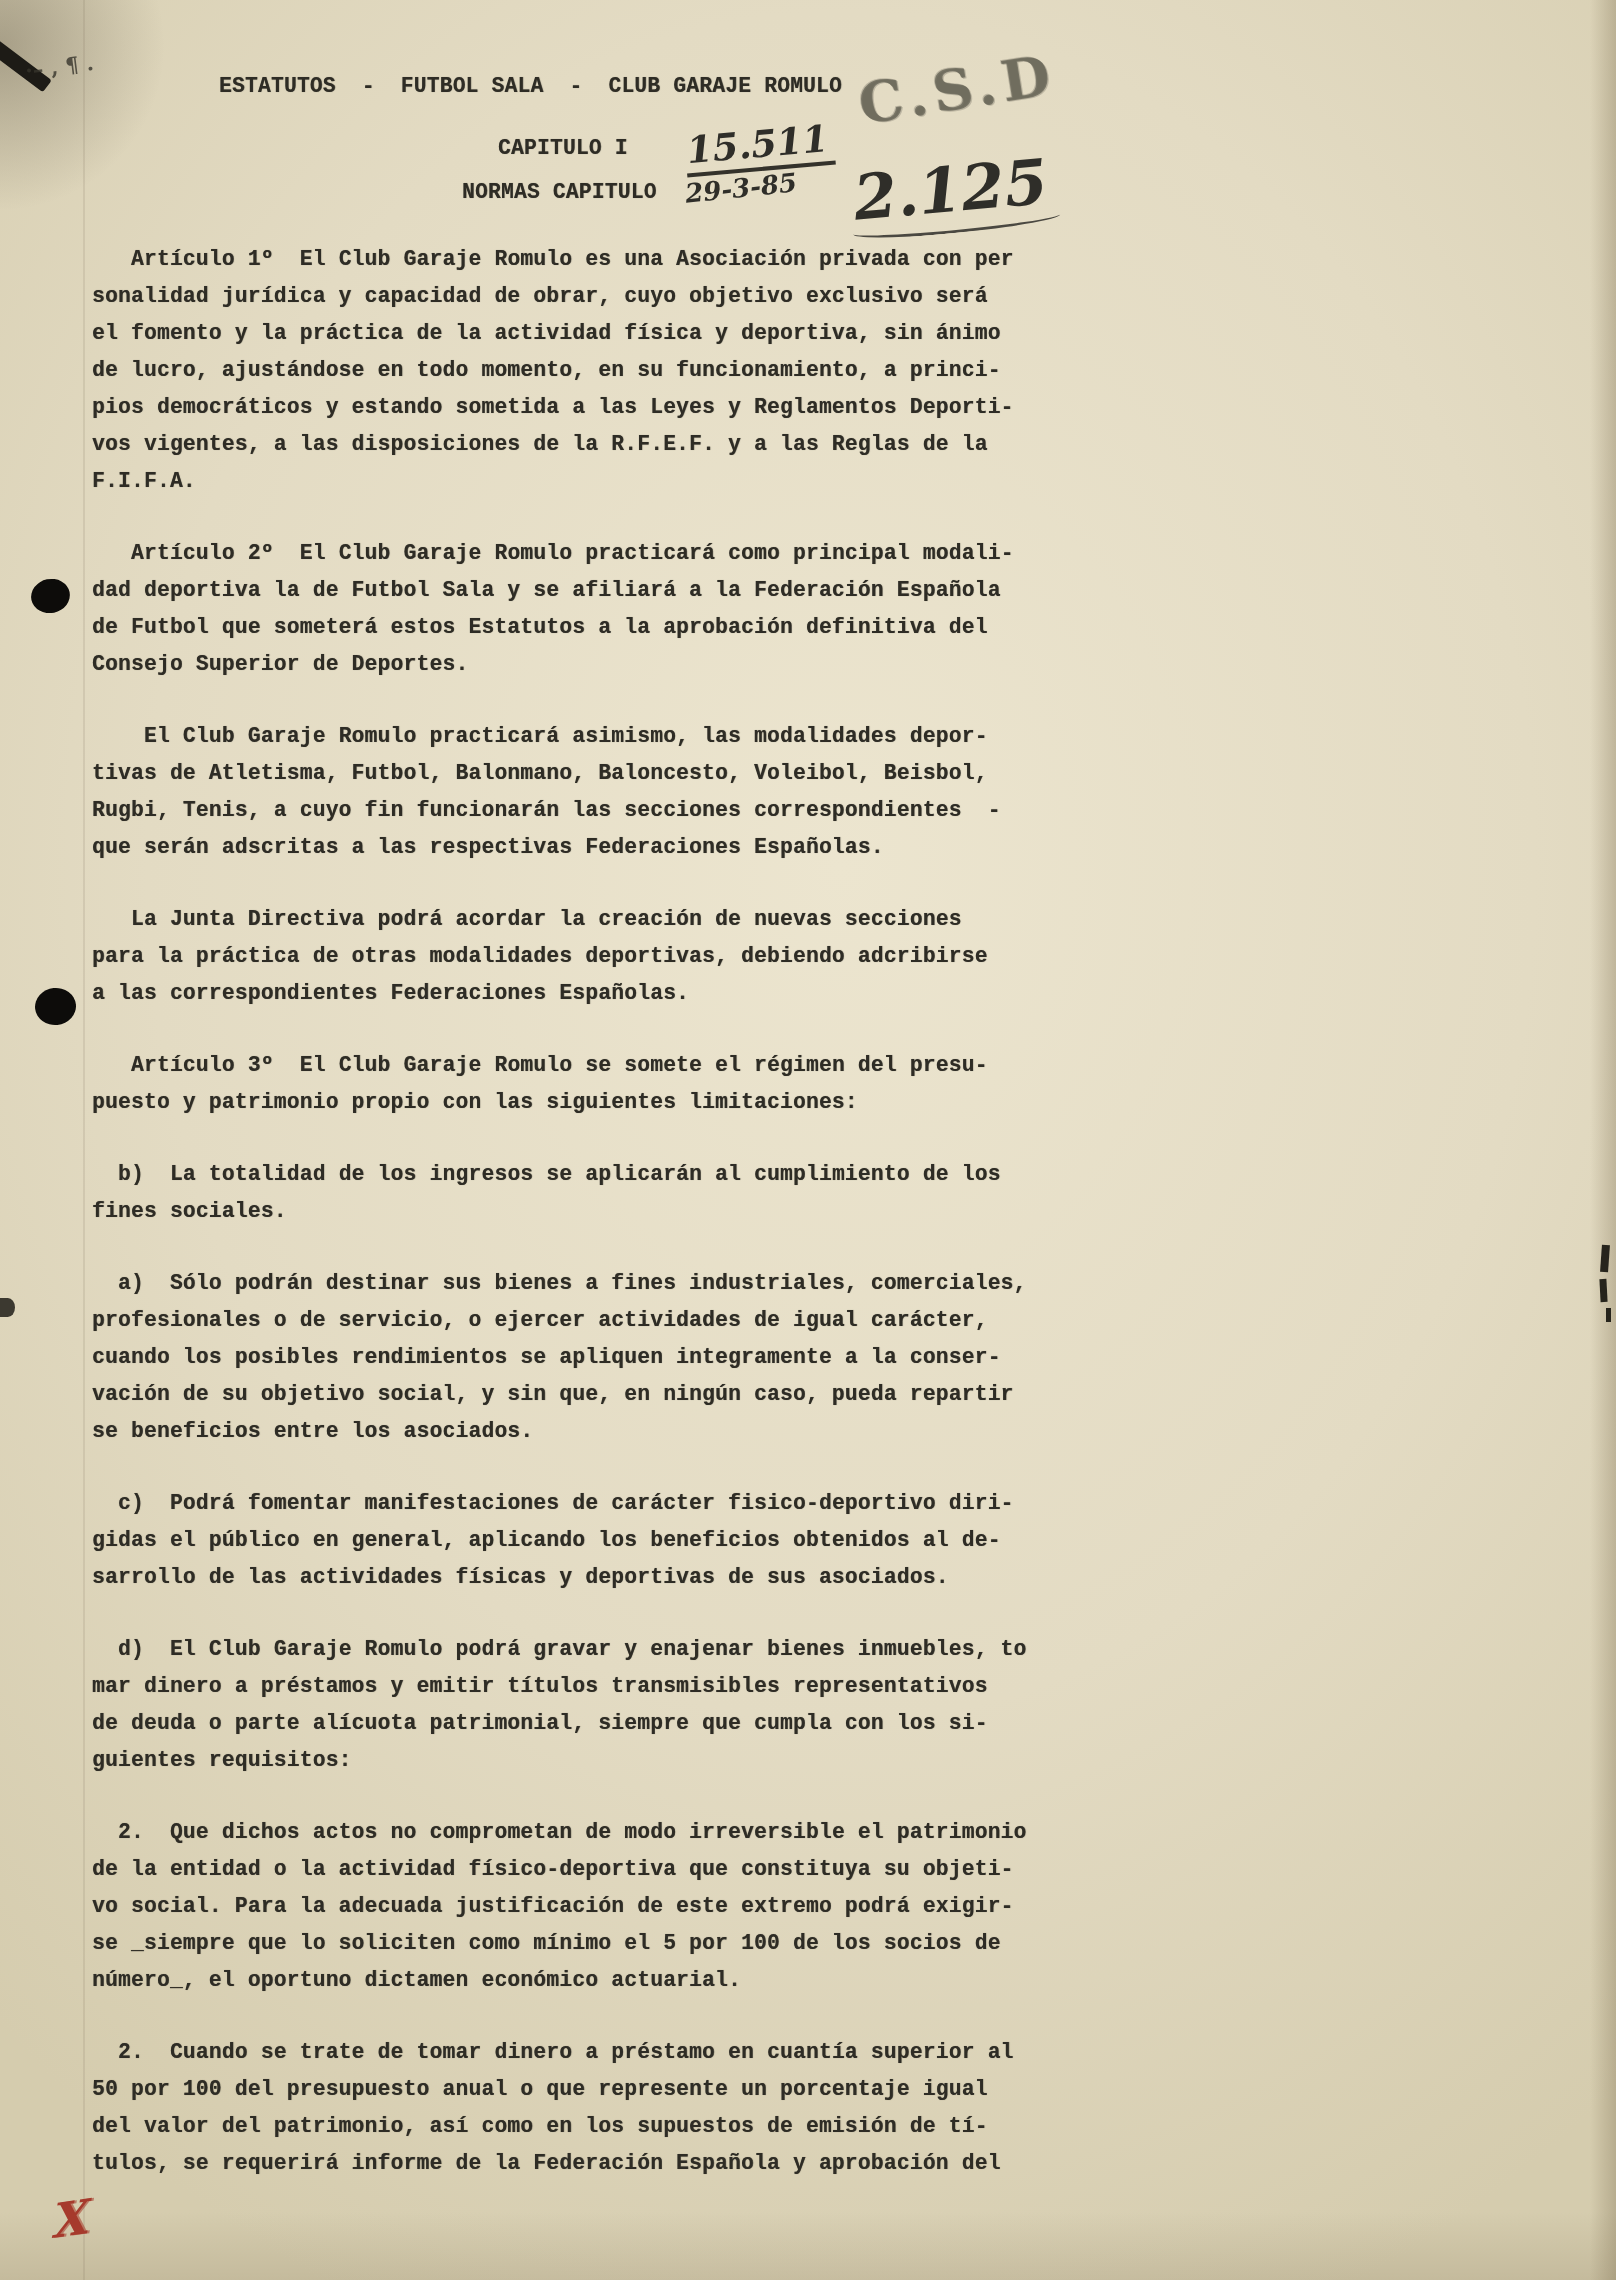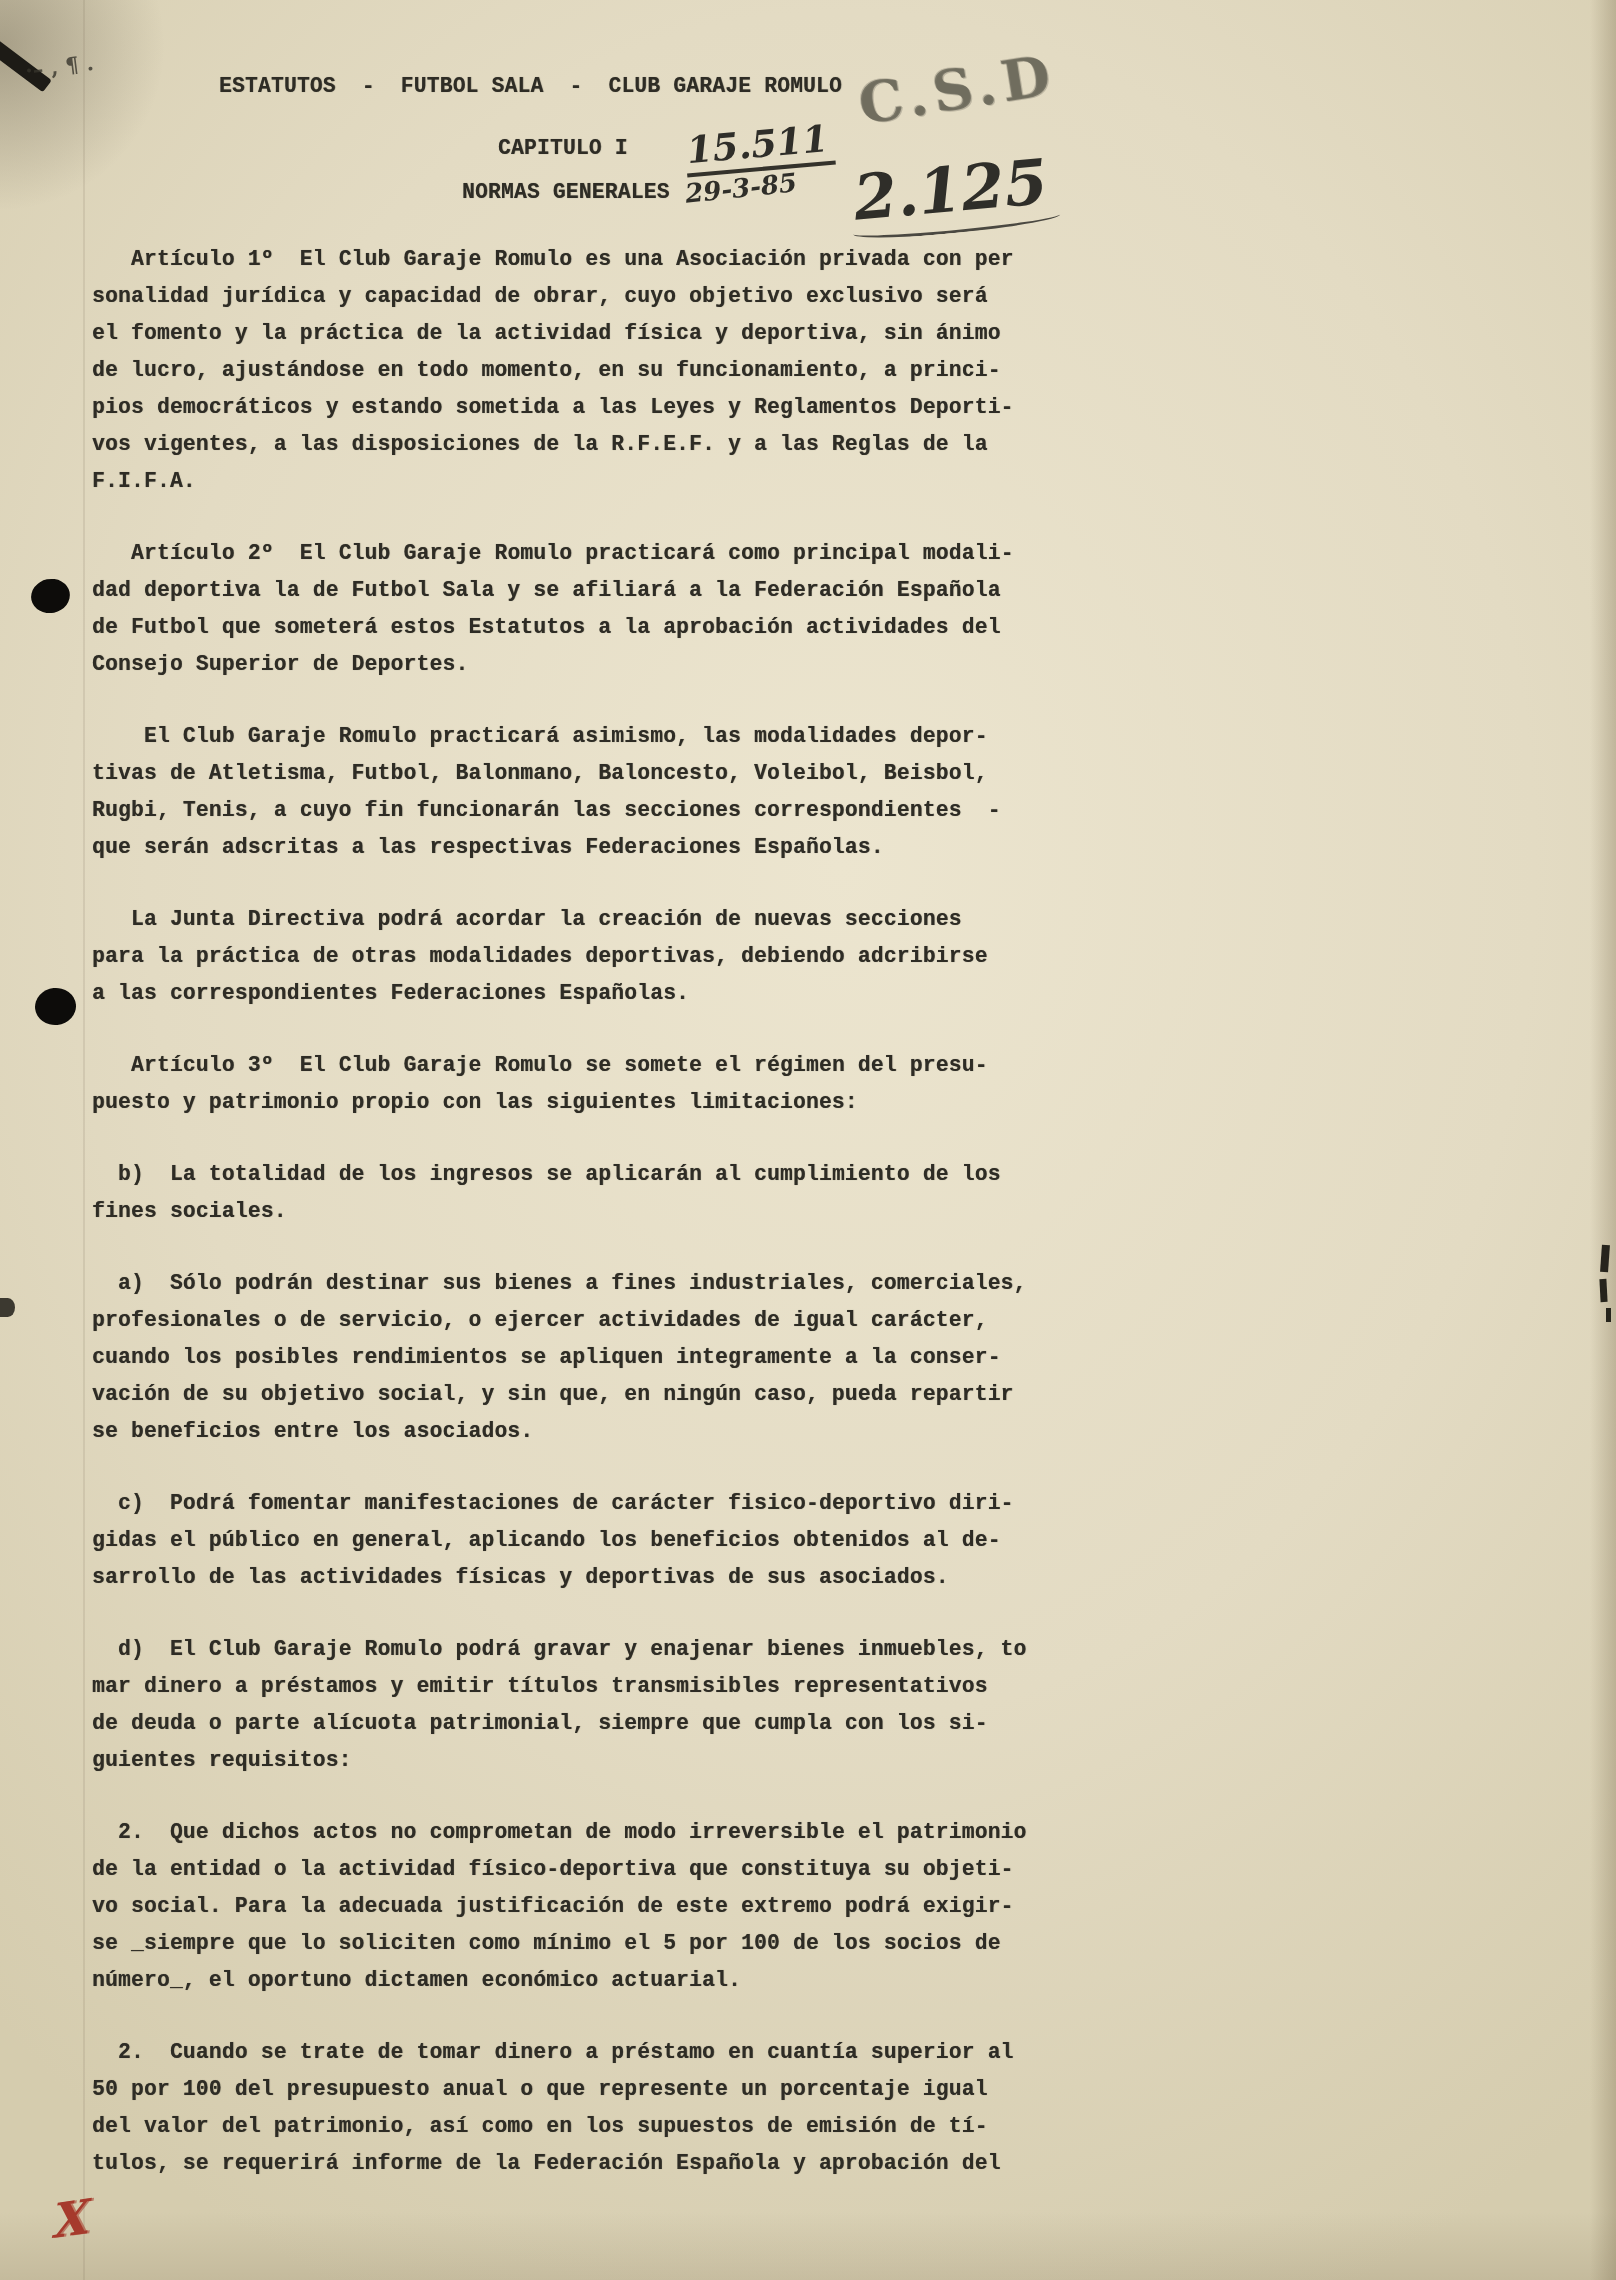--- a/index.html
+++ b/index.html
@@ -151,38 +151,38 @@
   <div class="crease"></div>
   <div class="hole hole-top"></div>
   <div class="hole hole-bottom"></div>
   <div class="edge-mark edge-mark-1"></div>
   <div class="edge-mark edge-mark-2"></div>
   <div class="edge-mark edge-mark-3"></div>
   <div class="edge-mark-left"></div>
 
   <div class="type doc-title">ESTATUTOS  -  FUTBOL SALA  -  CLUB GARAJE ROMULO</div>
   <div class="type chapter">CAPITULO I</div>
-  <div class="type section">NORMAS GENERALES</div>
+  <div class="type section">NORMAS CAPITULO</div>
 
   <div class="stamp">C.S.D</div>
   <div class="hand ref-number">15.511</div>
   <div class="hand date-note">29-3-85</div>
   <div class="hand page-number">2.125</div>
 
   <div class="body-text type">
     <p>   Artículo 1º  El Club Garaje Romulo es una Asociación privada con per
 sonalidad jurídica y capacidad de obrar, cuyo objetivo exclusivo será
 el fomento y la práctica de la actividad física y deportiva, sin ánimo
 de lucro, ajustándose en todo momento, en su funcionamiento, a princi-
 pios democráticos y estando sometida a las Leyes y Reglamentos Deporti-
 vos vigentes, a las disposiciones de la R.F.E.F. y a las Reglas de la
 F.I.F.A.</p>
     <p>   Artículo 2º  El Club Garaje Romulo practicará como principal modali-
 dad deportiva la de Futbol Sala y se afiliará a la Federación Española
-de Futbol que someterá estos Estatutos a la aprobación actividades del
+de Futbol que someterá estos Estatutos a la aprobación definitiva del
 Consejo Superior de Deportes.</p>
     <p>    El Club Garaje Romulo practicará asimismo, las modalidades depor-
 tivas de Atletisma, Futbol, Balonmano, Baloncesto, Voleibol, Beisbol,
 Rugbi, Tenis, a cuyo fin funcionarán las secciones correspondientes  -
 que serán adscritas a las respectivas Federaciones Españolas.</p>
     <p>   La Junta Directiva podrá acordar la creación de nuevas secciones
 para la práctica de otras modalidades deportivas, debiendo adcribirse
 a las correspondientes Federaciones Españolas.</p>
     <p>   Artículo 3º  El Club Garaje Romulo se somete el régimen del presu-
 puesto y patrimonio propio con las siguientes limitaciones:</p>

